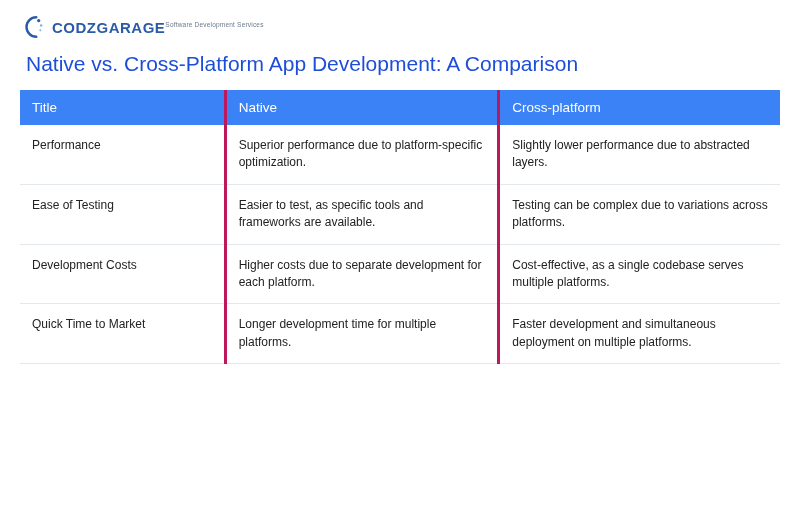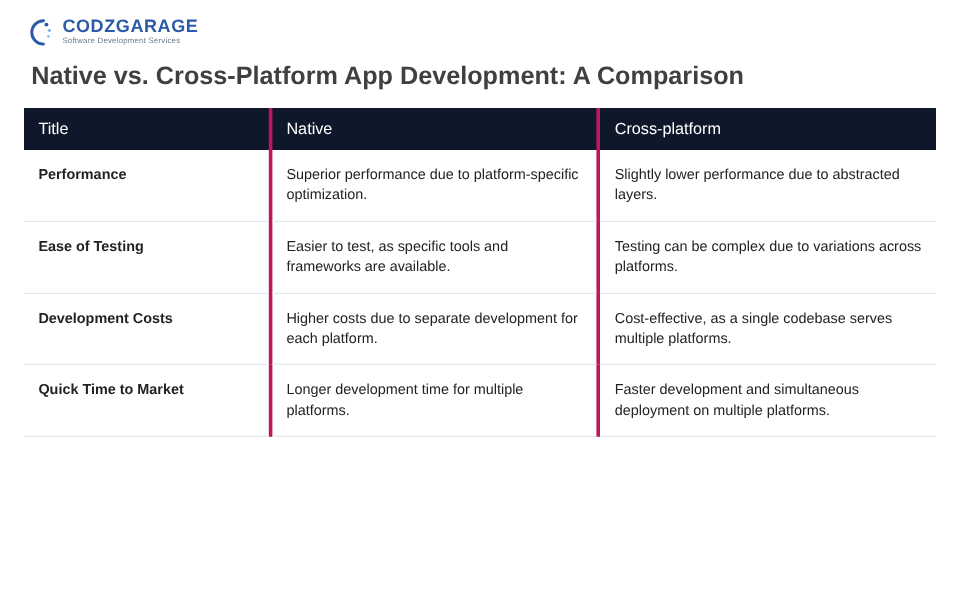--- a/index.html
+++ b/index.html
@@ -20,69 +20,69 @@
   }
   .logo-mark {
     width: 26px;
     height: 26px;
     display: flex;
     align-items: center;
     justify-content: center;
   }
   .logo-text {
     display: flex;
-    flex-direction: column;
+    flex-direction: row;
     line-height: 1;
   }
   .brand-name {
     font-size: 15px;
     font-weight: 800;
     color: #2a5aa8;
     letter-spacing: 0.5px;
   }
   .brand-tag {
     font-size: 6.5px;
     color: #6a7a8a;
     letter-spacing: 0.2px;
     margin-top: 2px;
   }
   .page-title {
     font-size: 21px;
-    font-weight: 700;
-    color: #404040;
+    font-weight: 400;
+    color: #1d4ed8;
     margin: 4px 0 14px 6px;
   }
   table {
     width: 100%;
     border-collapse: collapse;
     font-size: 12px;
   }
   thead th {
-    background: #0f172a;
+    background: #3b82f6;
     color: #ffffff;
     font-weight: 500;
     text-align: left;
     padding: 10px 12px;
     font-size: 13.5px;
   }
   thead th + th,
   tbody td + td {
     border-left: 3px solid #be185d;
   }
   tbody tr {
     border-bottom: 1px solid #e3e8ed;
   }
   tbody td {
     padding: 12px 12px;
     vertical-align: top;
     line-height: 1.45;
     color: #222;
   }
   tbody td:first-child {
-    font-weight: 700;
+    font-weight: 400;
     width: 27%;
   }
   tbody td:nth-child(2) { width: 36%; }
   tbody td:nth-child(3) { width: 37%; }
 </style>
 </head>
 <body>
 
 <div class="logo-wrap">
   <span class="logo-mark">

